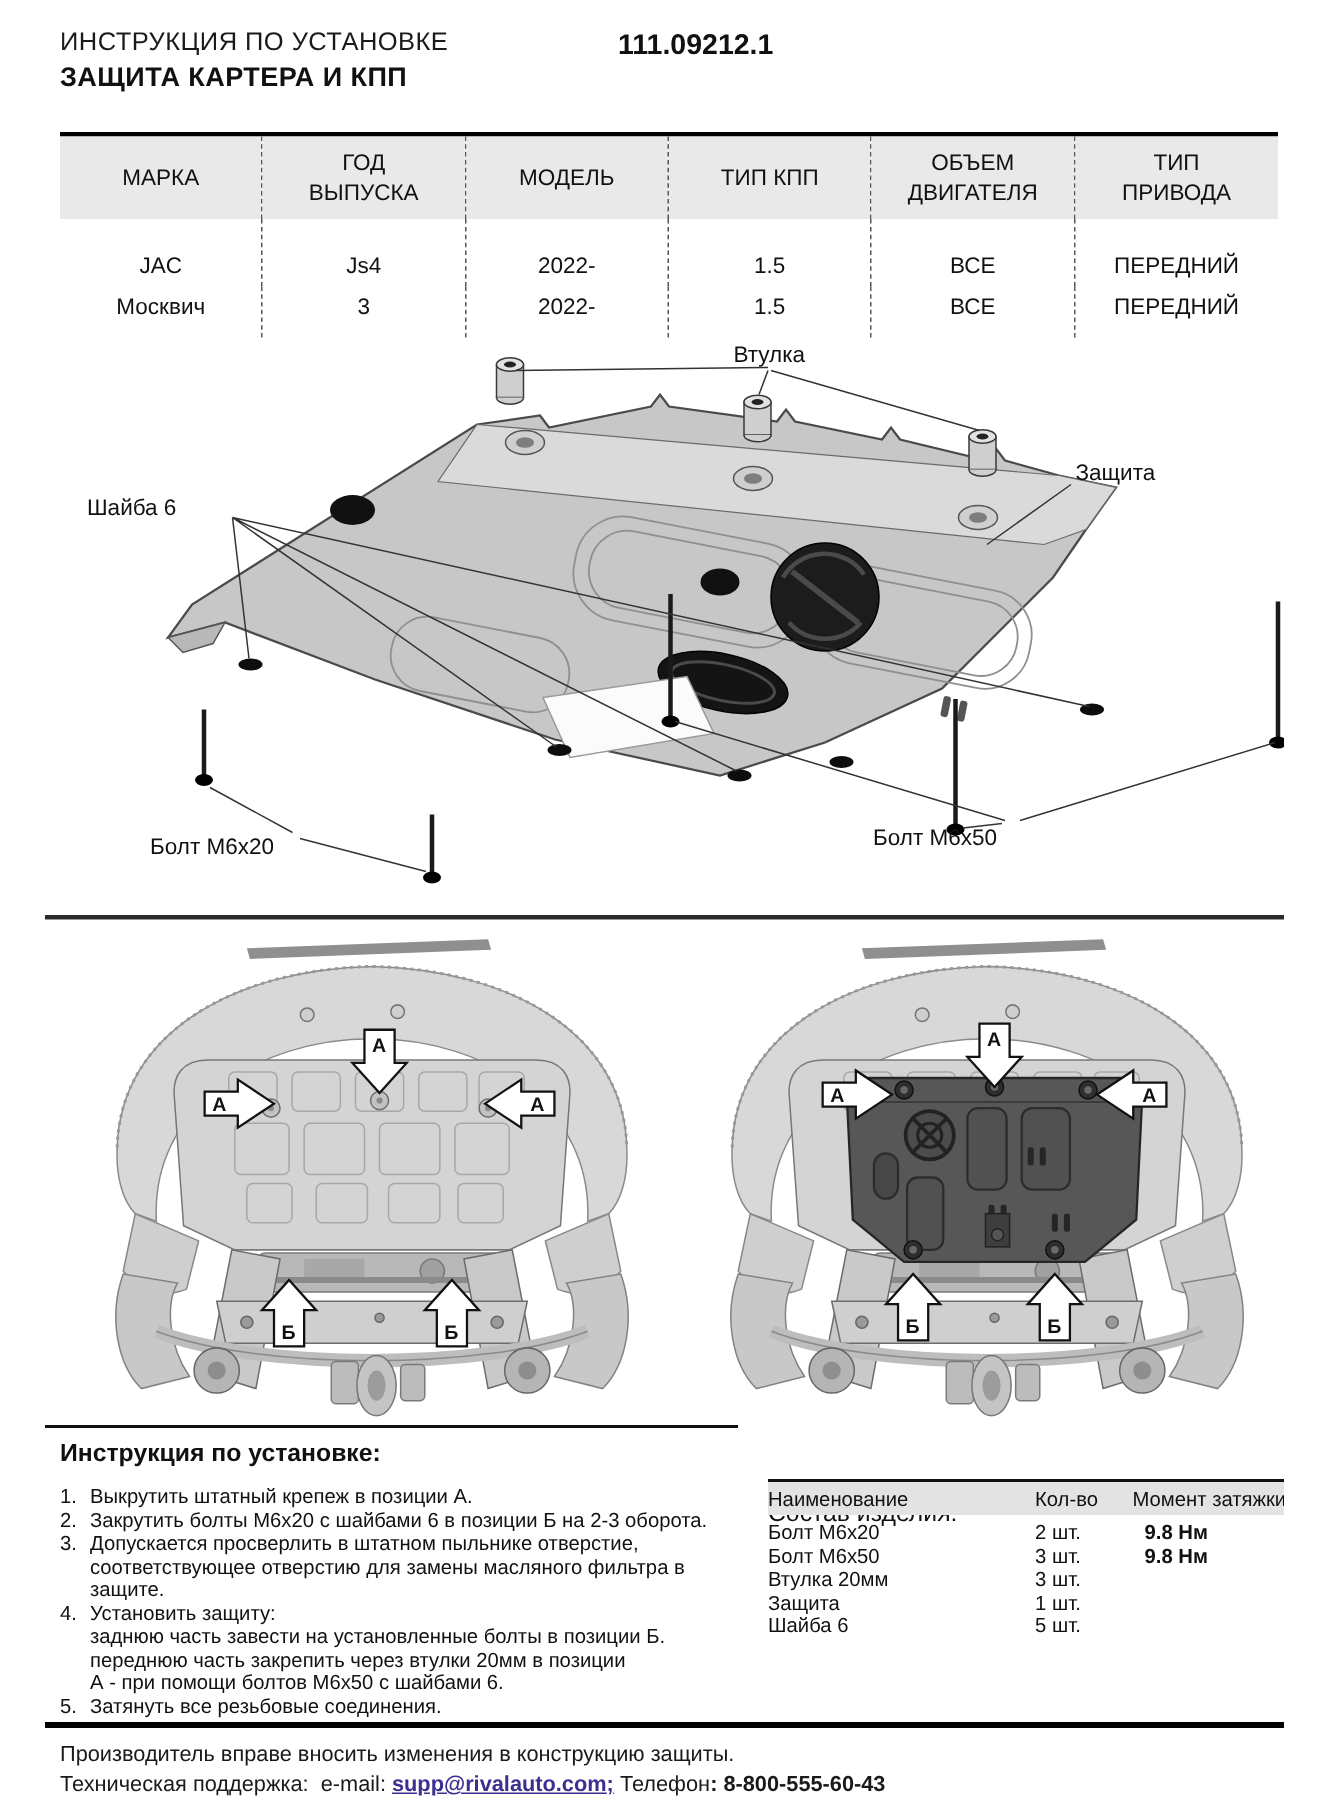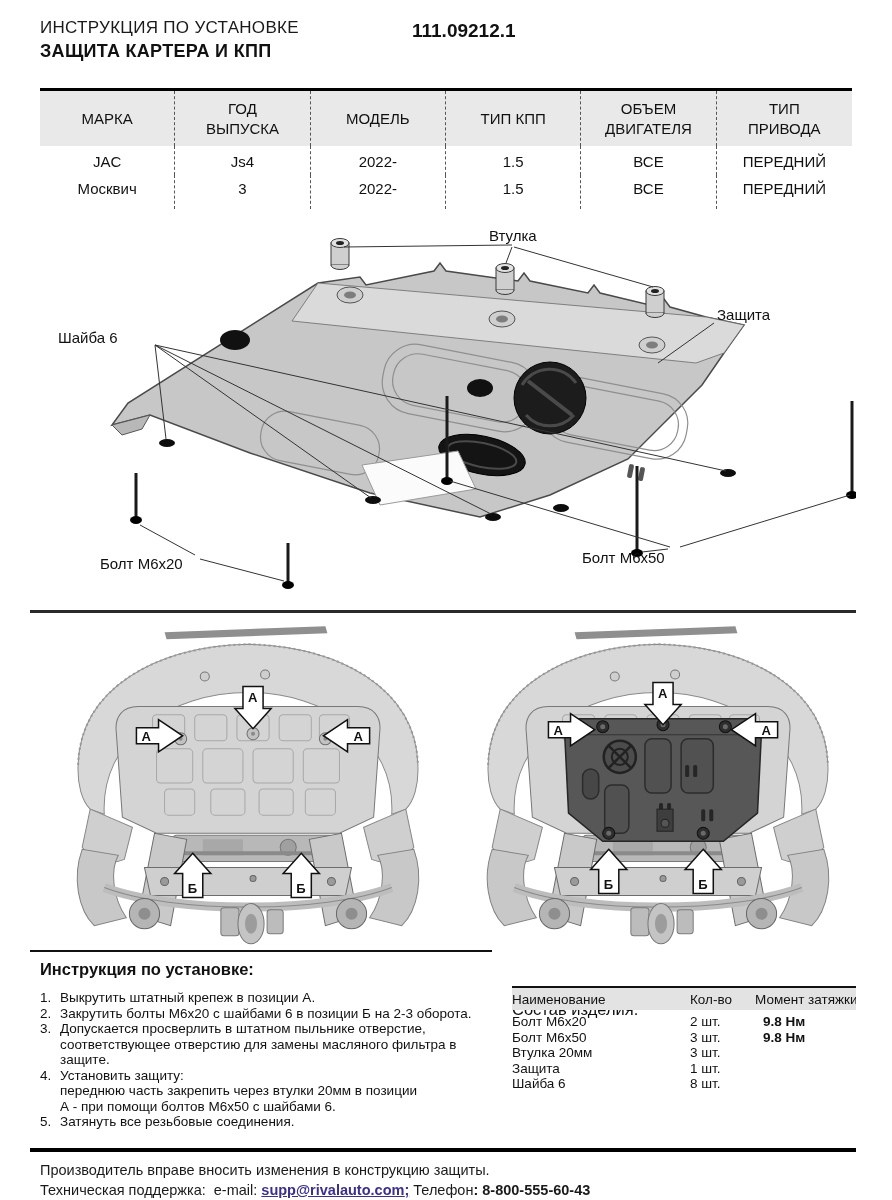--- a/index.html
+++ b/index.html
@@ -11,21 +11,21 @@
   .doc-header{position:absolute;left:40px;top:18px;}
   .doc-type{font-size:17px;letter-spacing:.3px;color:#1a1a1a;}
   .doc-product{font-size:18px;font-weight:bold;margin-top:3px;letter-spacing:.3px;}
   .part-number{position:absolute;left:412px;top:20px;font-size:19px;font-weight:bold;}
   
   .vt{position:absolute;left:40px;top:88px;width:812px;border-top:3px solid #000;
       display:grid;grid-template-columns:repeat(6,1fr);}
   .vt-h{background:#e9e9e9;min-height:55px;display:flex;align-items:center;justify-content:center;
         font-size:15px;text-align:center;line-height:1.3;white-space:pre-line;}
   .vt-c{display:flex;align-items:center;justify-content:center;font-size:15px;padding:5px 2px;}
-  .vt-c.first{padding-top:7px;}
+  .vt-c.first{padding-top:23px;}
   .vt-c.last{padding-bottom:12px;}
   .vt .dash{border-right:1px dashed #555;}
   
   .exploded{position:absolute;left:30px;top:203px;}
   .divider{position:absolute;left:30px;top:610px;width:832px;height:3px;background:#2a2a2a;}
   .car-left{position:absolute;left:52px;top:616px;}
   .car-right{position:absolute;left:462px;top:616px;}
   svg text.lbl{font-family:"Liberation Sans",sans-serif;font-size:15px;fill:#111;}
   svg text.pos{font-family:"Liberation Sans",sans-serif;font-size:13px;font-weight:bold;fill:#111;}
   
@@ -342,20 +342,21 @@
     <div class="instr-row">
         <span class="instr-num"></span>
         <span>соответствующее отверстию для замены масляного фильтра в защите.</span>
       </div>
     <div class="instr-row">
         <span class="instr-num">4.</span>
         <span>Установить защиту:</span>
       </div>
     <div class="instr-row">
         <span class="instr-num"></span>
+        <span>заднюю часть завести на установленные болты в позиции Б.</span>
       </div>
     <div class="instr-row">
         <span class="instr-num"></span>
         <span>переднюю часть закрепить через втулки 20мм в позиции</span>
       </div>
     <div class="instr-row">
         <span class="instr-num"></span>
         <span>А - при помощи болтов М6х50 с шайбами 6.</span>
       </div>
     <div class="instr-row">
@@ -387,21 +388,21 @@
           <div class="c2">3 шт.</div>
           <div class="c3"></div>
         </div>
       <div class="parts-row">
           <div class="c1">Защита</div>
           <div class="c2">1 шт.</div>
           <div class="c3"></div>
         </div>
       <div class="parts-row">
           <div class="c1">Шайба 6</div>
-          <div class="c2">8 шт.</div>
+          <div class="c2">5 шт.</div>
           <div class="c3"></div>
         </div>
     </div>
   </div>
 
   <div class="foot-rule"></div>
   <div class="foot">
     <div>Производитель вправе вносить изменения в конструкцию защиты.</div>
     <div><span>Техническая поддержка:&nbsp; e-mail: </span><a href="#" class="email">supp@rivalauto.com</a><span class="semi">;</span><span> Телефон</span><span class="bold">: 8-800-555-60-43</span></div>
   </div>

